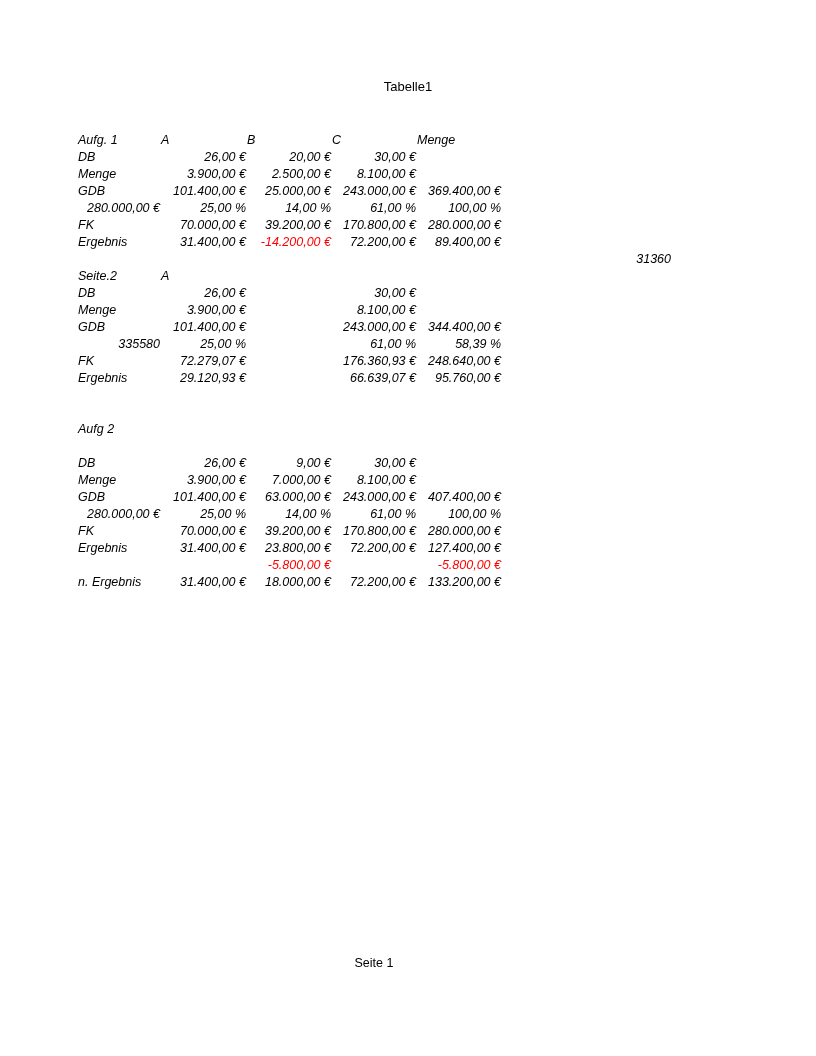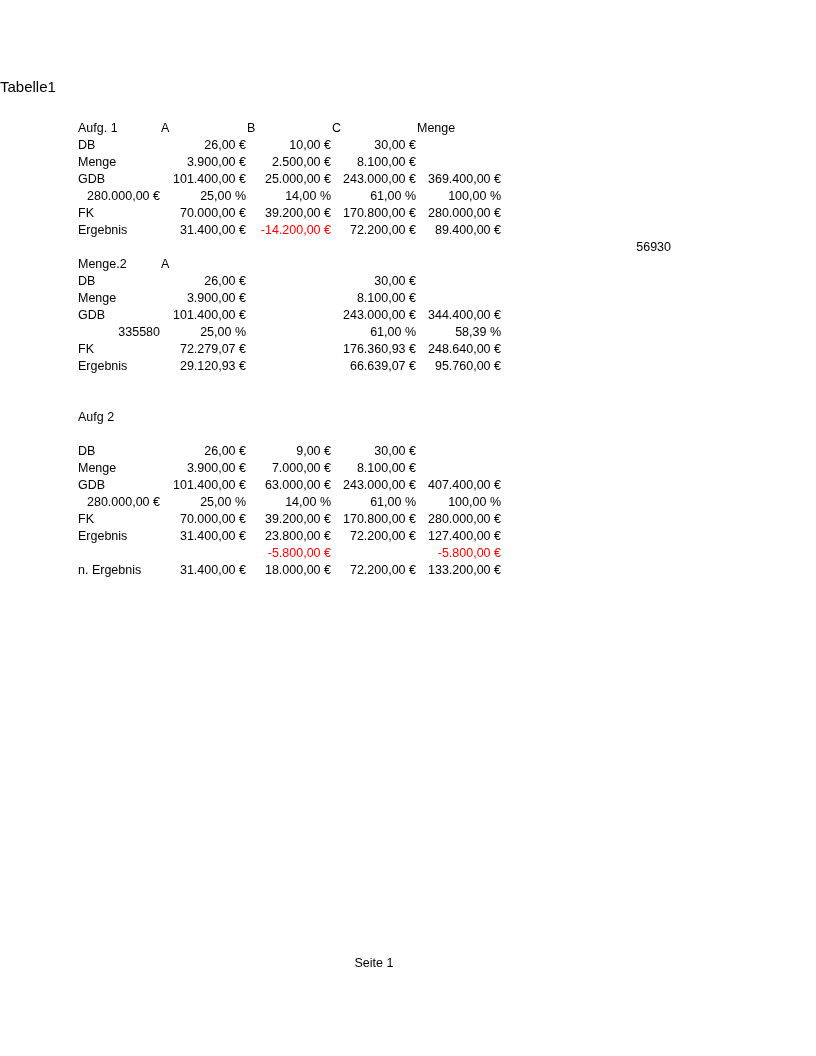--- a/index.html
+++ b/index.html
@@ -14,42 +14,43 @@
       position: relative;
       font-family: "Liberation Sans", sans-serif;
       color: #000000;
       overflow: hidden;
     }
     .page-title {
       position: absolute;
       top: 78px;
       left: 0;
       width: 816px;
-      text-align: left;
-      font-size: 15px;
+      text-align: center;
+      font-size: 13px;
       line-height: 17px;
     }
     .page-footer {
       position: absolute;
       top: 955px;
       left: 0;
       width: 748px;
       text-align: center;
       font-size: 12.5px;
       line-height: 17px;
     }
     .sheet {
       position: absolute;
       left: 78px;
-      top: 120px;
+      top: 132px;
       display: grid;
       grid-template-columns: 83px 86px 85px 85px 85px 85px 85px;
       grid-auto-rows: 17px;
       font-size: 12.5px;
       line-height: 17px;
+      font-style: italic;
     }
     .cell {
       white-space: pre;
       overflow: visible;
     }
     .cell.l { text-align: left; padding-left: 0; }
     .cell.r { text-align: right; padding-right: 1px; }
     .cell.neg { color: var(--neg-color, #ff0000); }
   </style>
 </head>
@@ -60,21 +61,21 @@
 <div class="sheet">
     <div class="cell l">Aufg. 1</div>
     <div class="cell l">A</div>
     <div class="cell l">B</div>
     <div class="cell l">C</div>
     <div class="cell l">Menge</div>
     <div class="cell l"></div>
     <div class="cell l"></div>
     <div class="cell l">DB</div>
     <div class="cell r">26,00 €</div>
-    <div class="cell r">10,00 €</div>
+    <div class="cell r">20,00 €</div>
     <div class="cell r">30,00 €</div>
     <div class="cell l"></div>
     <div class="cell l"></div>
     <div class="cell l"></div>
     <div class="cell l">Menge</div>
     <div class="cell r">3.900,00 €</div>
     <div class="cell r">2.500,00 €</div>
     <div class="cell r">8.100,00 €</div>
     <div class="cell l"></div>
     <div class="cell l"></div>
@@ -106,22 +107,22 @@
     <div class="cell r">72.200,00 €</div>
     <div class="cell r">89.400,00 €</div>
     <div class="cell l"></div>
     <div class="cell l"></div>
     <div class="cell l"></div>
     <div class="cell l"></div>
     <div class="cell l"></div>
     <div class="cell l"></div>
     <div class="cell l"></div>
     <div class="cell l"></div>
-    <div class="cell r">56930</div>
-    <div class="cell l">Menge.2</div>
+    <div class="cell r">31360</div>
+    <div class="cell l">Seite.2</div>
     <div class="cell l">A</div>
     <div class="cell l"></div>
     <div class="cell l"></div>
     <div class="cell l"></div>
     <div class="cell l"></div>
     <div class="cell l"></div>
     <div class="cell l">DB</div>
     <div class="cell r">26,00 €</div>
     <div class="cell l"></div>
     <div class="cell r">30,00 €</div>

